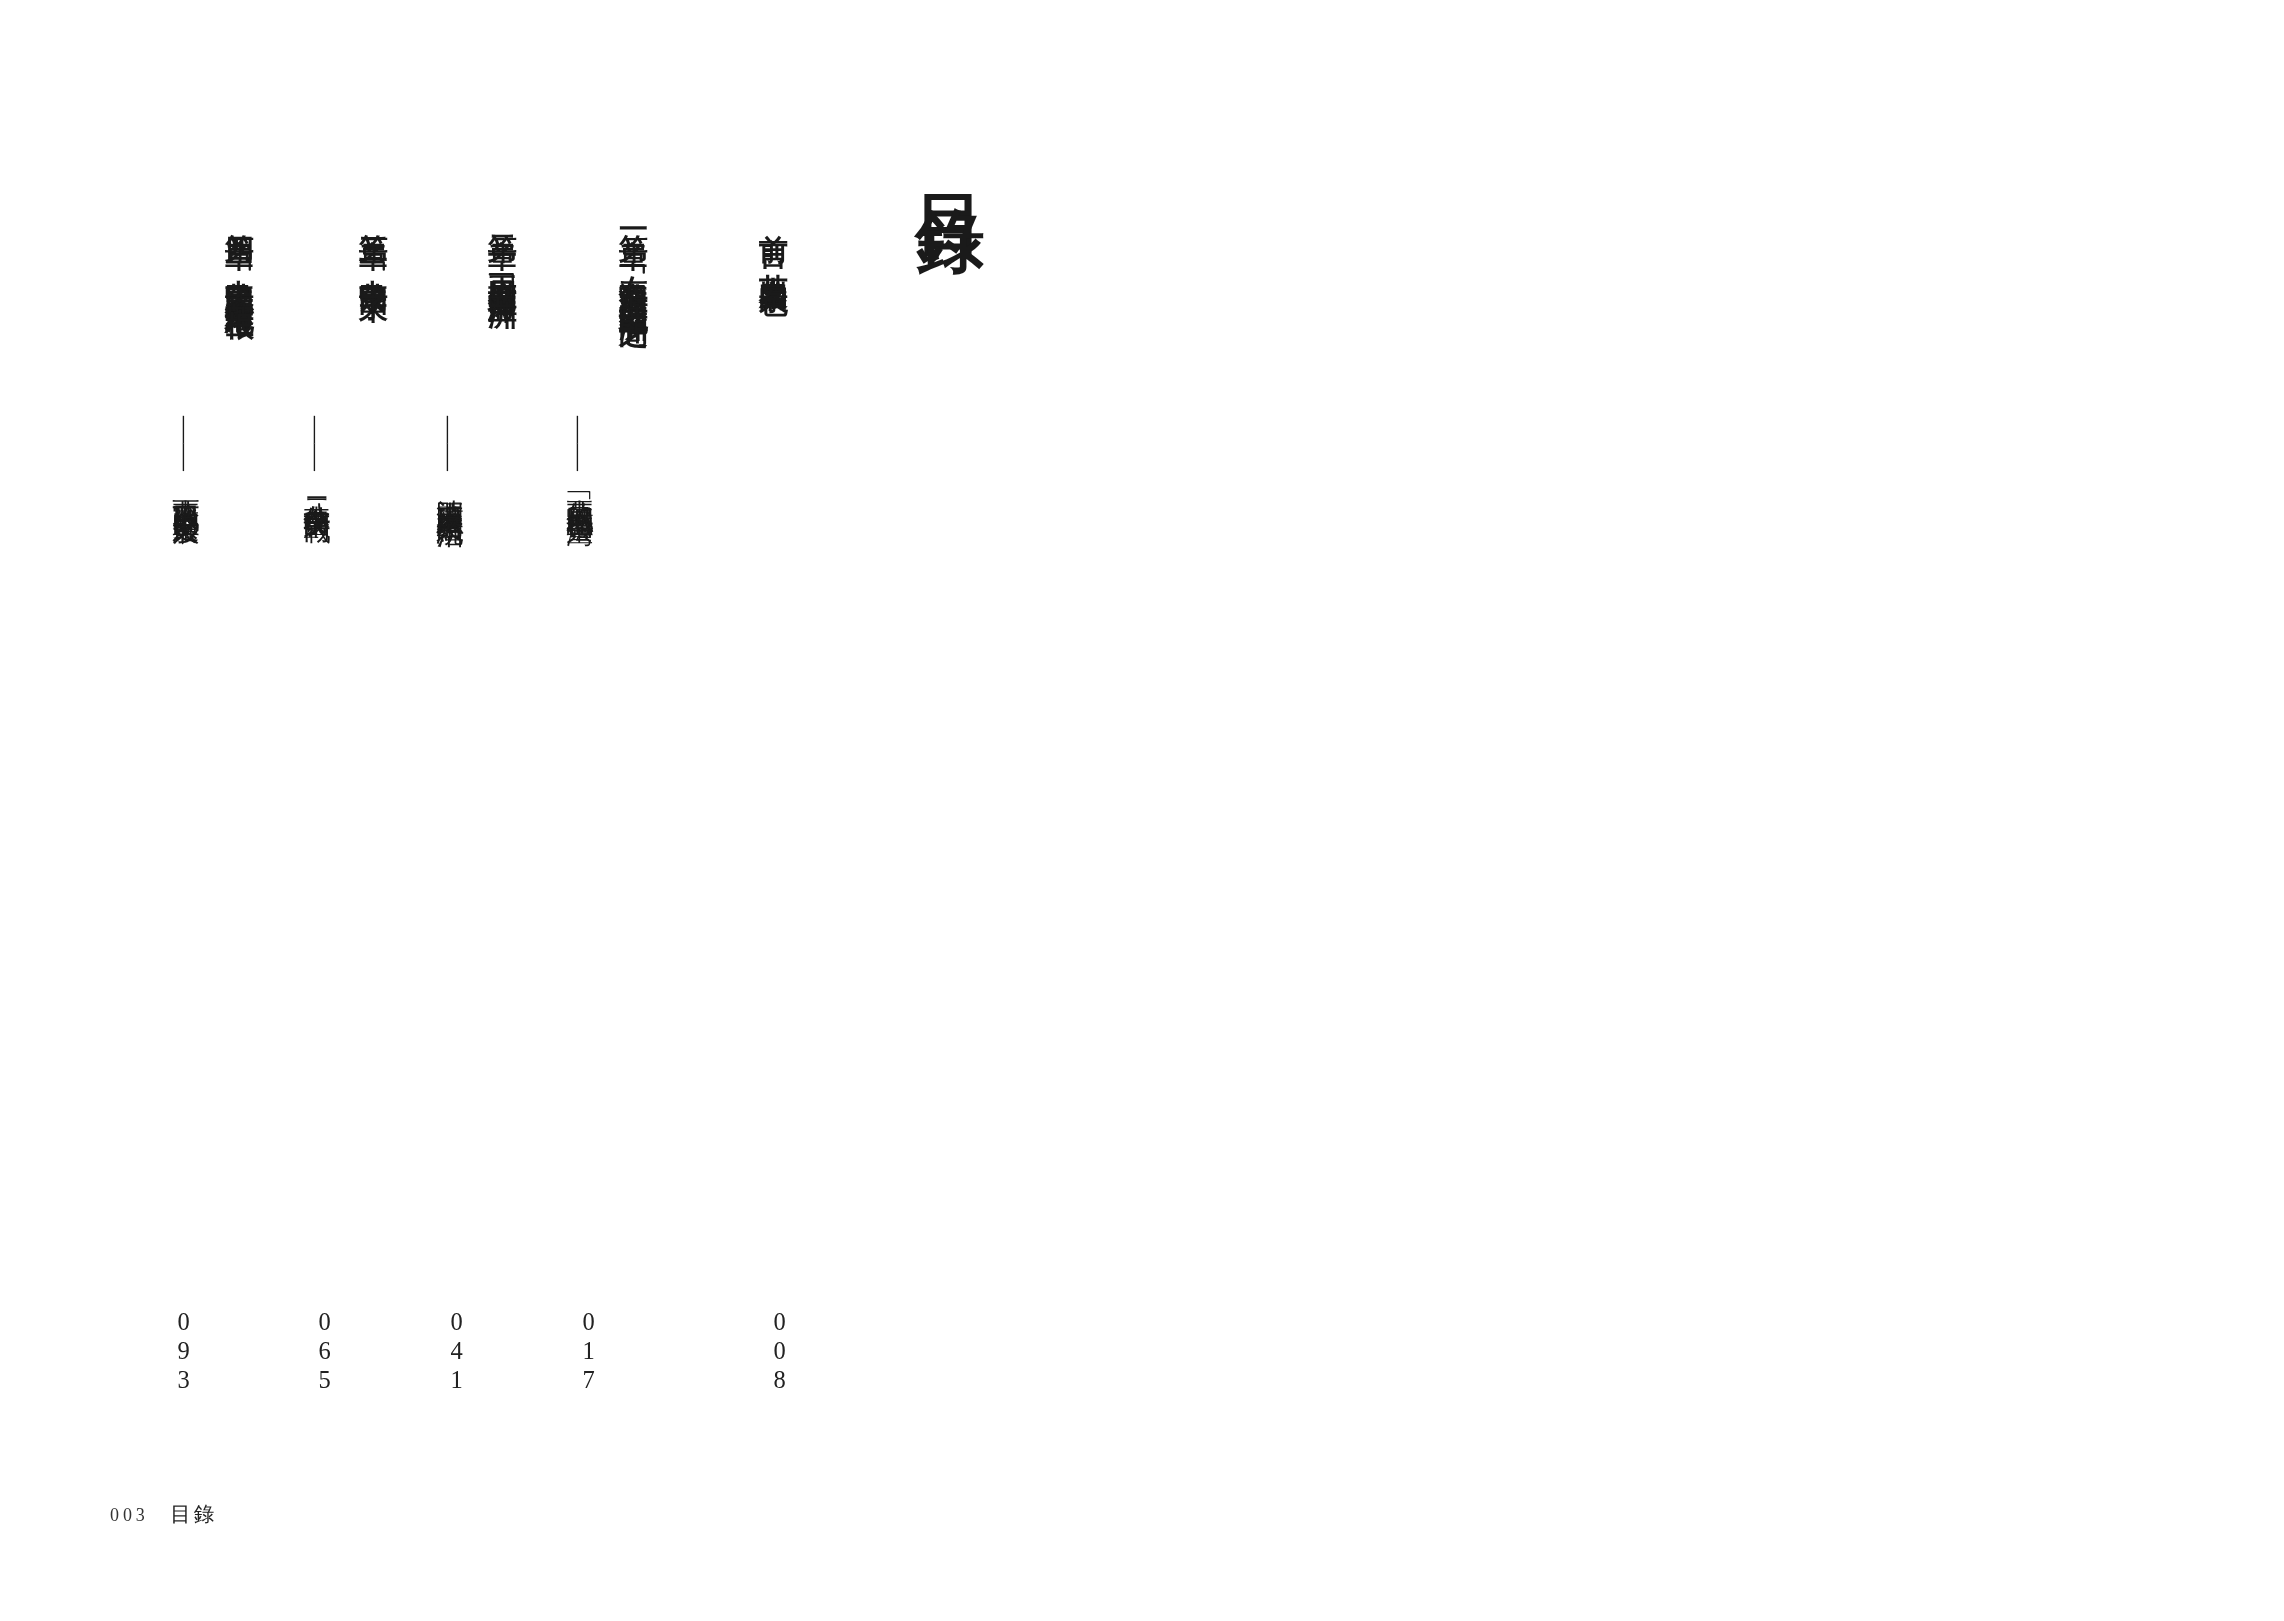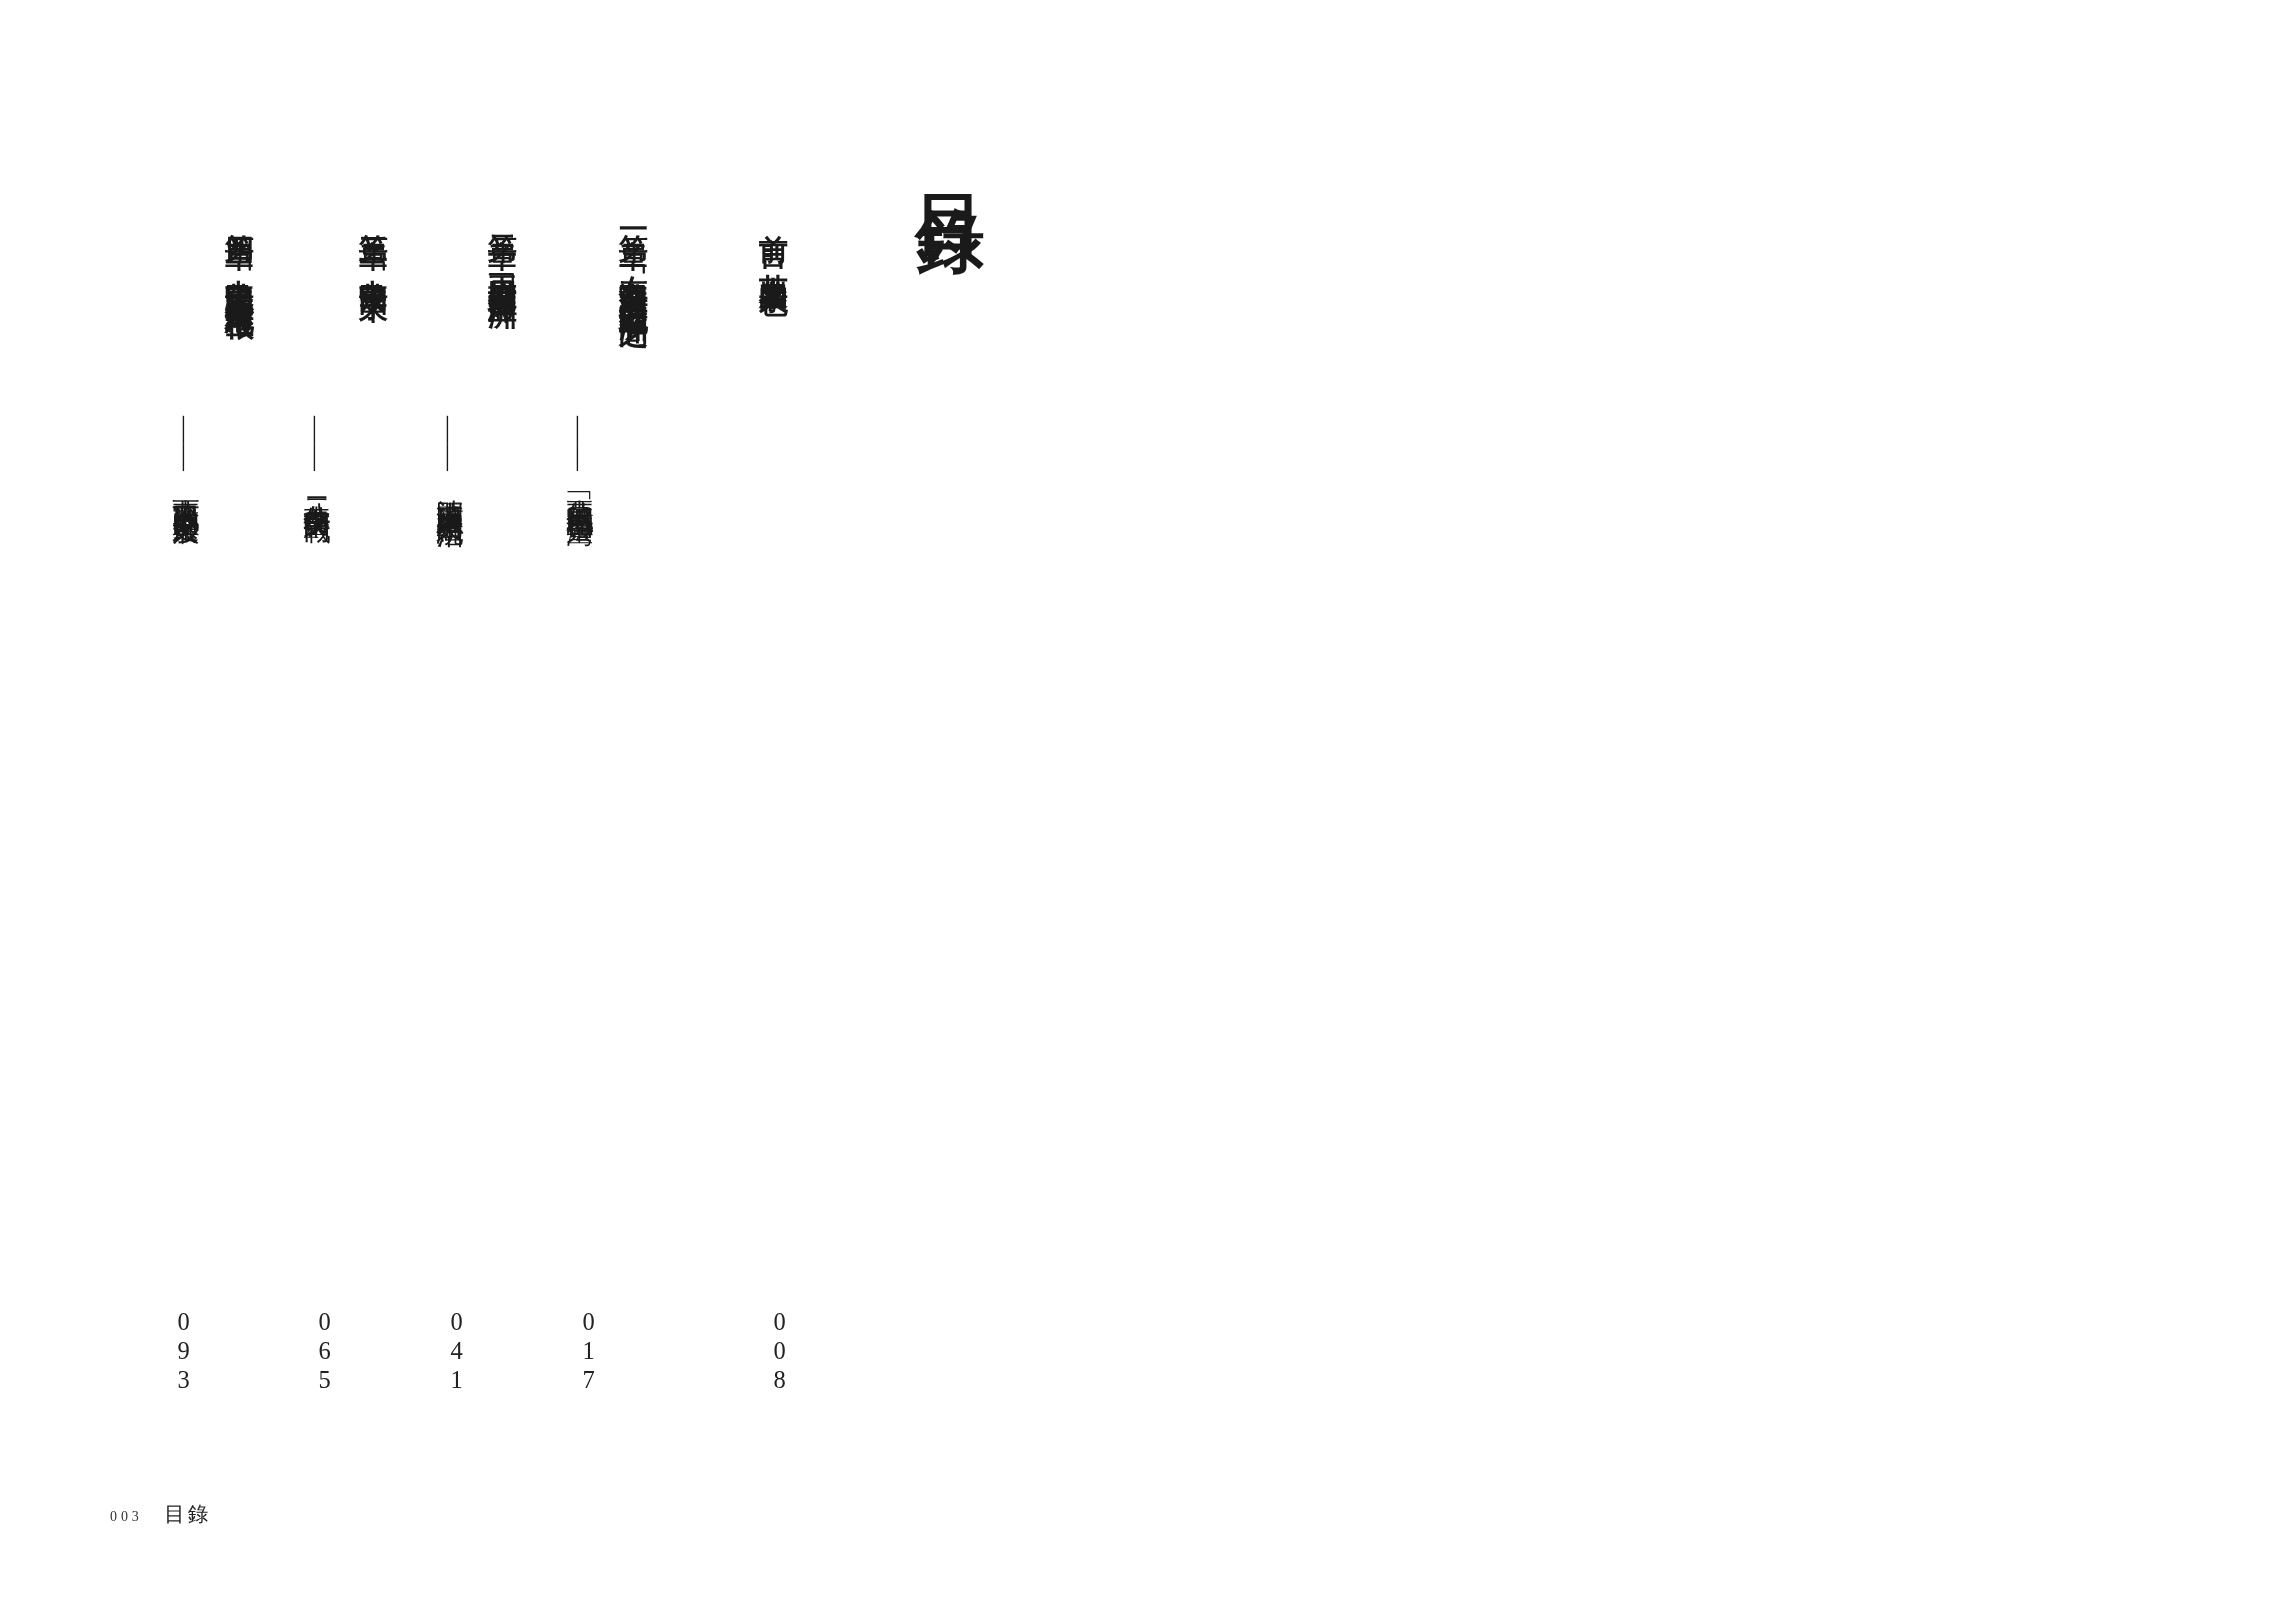--- a/index.html
+++ b/index.html
@@ -72,21 +72,21 @@
   }
   .footer {
     position: absolute;
     left: 110px;
     top: 1500px;
     display: flex;
     align-items: baseline;
     gap: 21.6px;
   }
   .footer .folio {
-    font-size: 14px;
+    font-size: 18px;
     letter-spacing: 3.9px;
     color: #333333;
   }
   .footer .footer-label {
     font-size: 20.6px;
     letter-spacing: 2.9px;
     color: #222222;
   }
 </style>
 </head>

